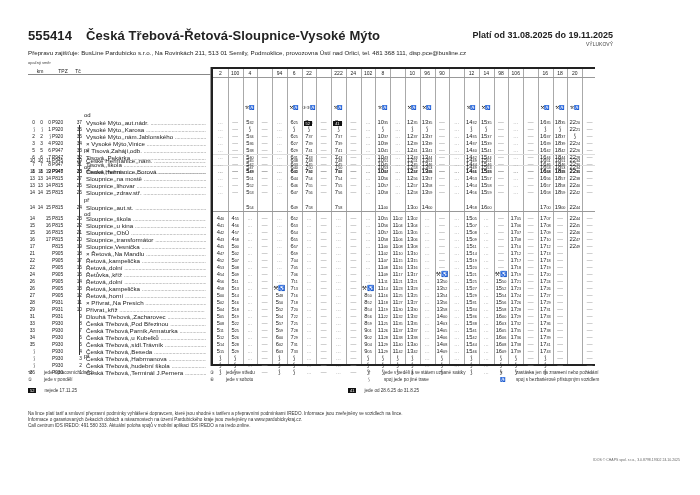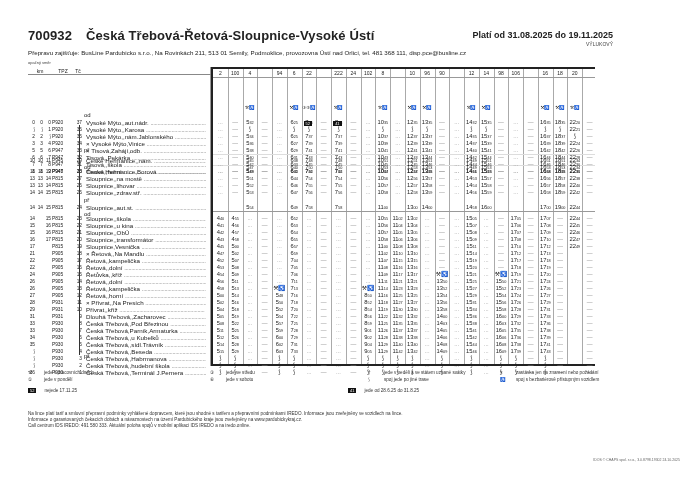--- a/index.html
+++ b/index.html
@@ -26,21 +26,21 @@
 .note-box{display:inline-block;background:#111;color:#fff;font-size:4px;padding:0 2px;line-height:5px}
 .legend{position:absolute;font-size:4.6px;color:#333}
 .footer-text{position:absolute;left:28px;top:411px;font-size:4.6px;line-height:6px;color:#333;width:560px}
 .ids{position:absolute;right:20px;top:458px;font-size:3.5px;color:#666}
 .hsep{position:absolute;left:0;right:0;border-top:1px solid #999}
 .odpr{position:absolute;left:44px;font-size:6px;line-height:7px}
 </style>
 </head>
 <body>
 
-<div class="hdr-title"><span class="num">700932</span><span>Česká Třebová-Řetová-Sloupnice-Vysoké Ústí</span></div>
+<div class="hdr-title"><span class="num">555414</span><span>Česká Třebová-Řetová-Sloupnice-Vysoké Mýto</span></div>
 <div class="hdr-valid">Platí od 31.08.2025 do 19.11.2025</div>
 <div class="hdr-type">VÝLUKOVÝ</div>
 <div class="hdr-carrier">Přepravu zajišťuje:  BusLine Pardubicko s.r.o., Na Rovinkách 211, 513 01 Semily, Podmoklice, provozovna Ústí nad Orlicí, tel. 481 368 111, disp.pce@busline.cz</div>
 <div class="hdr-dir">opačný směr</div>
 
 <div class="tt">
   <div class="leftcols">
     <div class="colhdr" style="left:0;width:24px">km</div>
     <div class="colhdr" style="left:24px;width:22px">TPZ</div>
     <div class="colhdr" style="left:46px;width:8px">Tč</div>

